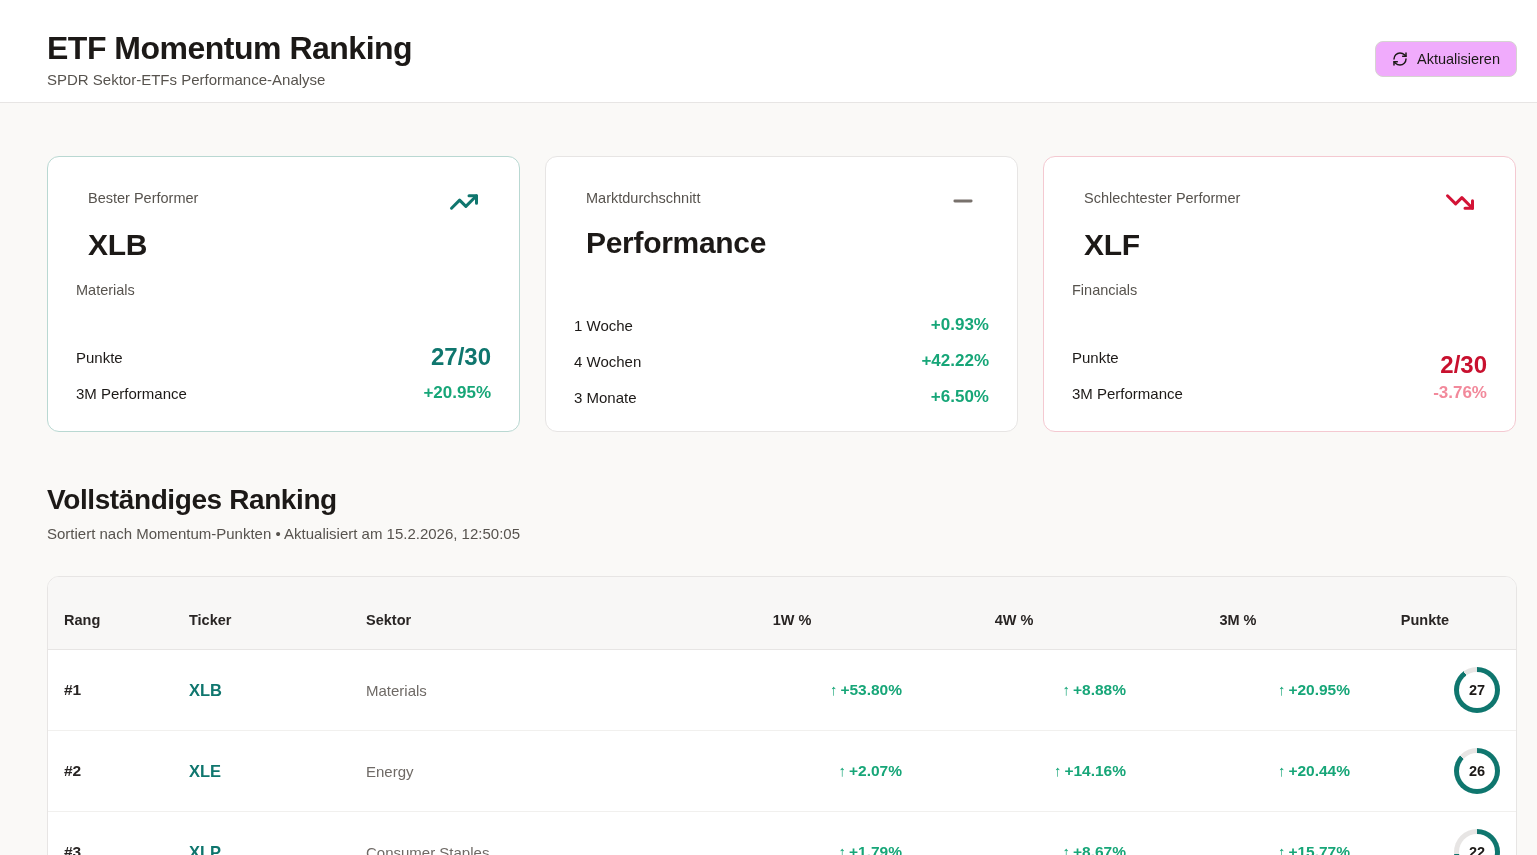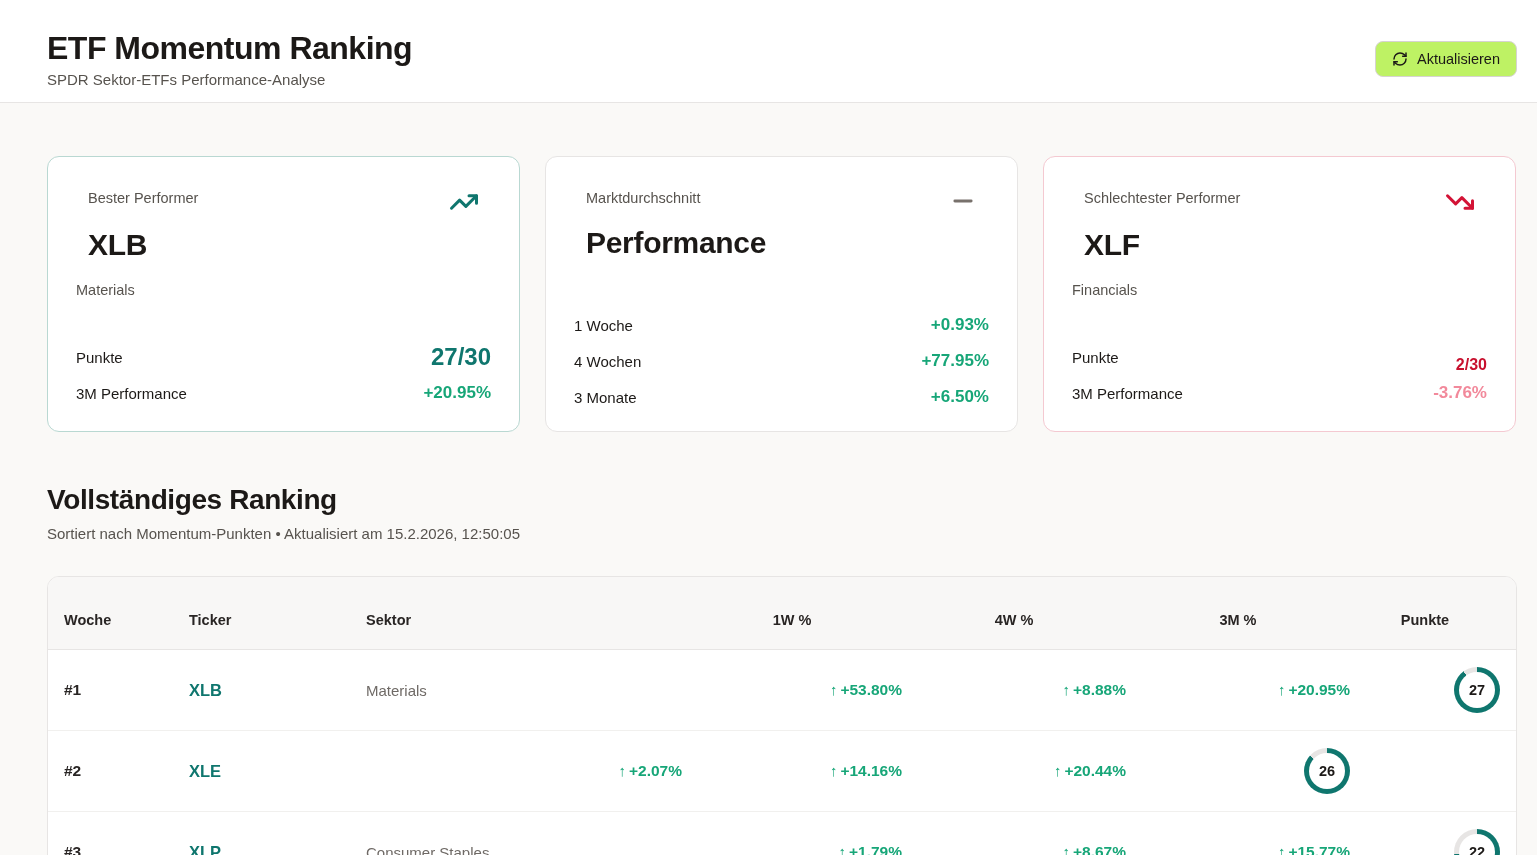--- a/index.html
+++ b/index.html
@@ -17,21 +17,21 @@
   }
   
   .topbar{
     background:#fff;border-bottom:1px solid var(--border-gray);
     height:103px;display:flex;align-items:center;justify-content:space-between;
     padding:16px 20px 0 47px;
   }
   .topbar h1{margin:0;font-size:32px;font-weight:700;letter-spacing:-0.5px;line-height:1.15;}
   .topbar .subtitle{font-size:15px;color:var(--text-gray);margin-top:5px;}
   .refresh-btn{
-    display:flex;align-items:flex-end;gap:9px;background:#bef264;
+    display:flex;align-items:flex-end;gap:9px;background:#f0abfc;
     border:1px solid #d6d3d1;border-radius:8px;padding:9px 16px;
     font-size:14.5px;color:var(--text-dark);cursor:pointer;
     font-family:"Liberation Sans", sans-serif;
   }
   .refresh-btn svg{display:block;}
   
   .content{padding:53px 20px 0 47px;}
   .cards{display:flex;gap:25px;}
   .card{
     background:#fff;border:1px solid var(--border-gray);border-radius:12px;
@@ -43,21 +43,21 @@
   .card-label{font-size:14.5px;color:var(--text-gray);padding-top:9px;}
   .card-icon{margin-top:6px;}
   .card-title{font-size:30px;font-weight:700;margin-top:7px;letter-spacing:-0.3px;}
   .card-sector{position:absolute;left:28px;top:125px;font-size:14.5px;color:var(--text-gray);}
   .card-stats{position:absolute;left:28px;right:28px;}
   .card.two-rows .card-stats{top:182px;}
   .card.three-rows .card-stats{top:150px;}
   .stat-row{height:36px;display:flex;align-items:center;justify-content:space-between;gap:41px;}
   .stat-label{font-size:15px;color:var(--text-dark);}
   .v-points-teal{font-size:24px;font-weight:700;color:var(--teal);}
-  .v-points-red{font-size:16px;font-weight:700;color:var(--red);margin-top:16px;}
+  .v-points-red{font-size:24px;font-weight:700;color:var(--red);margin-top:16px;}
   .v-green{font-size:17px;font-weight:700;color:var(--green);}
   .v-pink{font-size:17px;font-weight:700;color:var(--pink);}
   
   .section-head{margin-top:52px;}
   .section-head h2{margin:0;font-size:28px;font-weight:700;letter-spacing:-0.4px;}
   .section-head .sub{font-size:15px;color:var(--text-gray);margin-top:9px;}
   .table{
     margin-top:34px;background:#fff;border:1px solid var(--border-gray);
     border-radius:12px;overflow:hidden;
   }
@@ -140,21 +140,21 @@
             </svg></span>
         </div>
         <div class="card-title">Performance</div>
         <div class="card-stats">
           <div class="stat-row">
             <span class="stat-label">1 Woche</span>
             <span class="v-green">+0.93%</span>
           </div>
           <div class="stat-row">
             <span class="stat-label">4 Wochen</span>
-            <span class="v-green">+77.95%</span>
+            <span class="v-green">+42.22%</span>
           </div>
           <div class="stat-row">
             <span class="stat-label">3 Monate</span>
             <span class="v-green">+6.50%</span>
           </div>
         </div>
       </div>
       <div class="card worst two-rows">
         <div class="card-top">
           <div class="card-label">Schlechtester Performer</div>
@@ -178,21 +178,21 @@
       </div>
     </div>
 
   <div class="section-head">
     <h2>Vollständiges Ranking</h2>
     <div class="sub">Sortiert nach Momentum-Punkten • Aktualisiert am 15.2.2026, 12:50:05</div>
   </div>
 
   <div class="table">
     <div class="tgrid thead">
-      <div>Woche</div>
+      <div>Rang</div>
       <div>Ticker</div>
       <div>Sektor</div>
       <div class="th-num">1W %</div>
       <div class="th-num">4W %</div>
       <div class="th-num">3M %</div>
       <div class="th-num">Punkte</div>
     </div>
     <div id="table-body">
         <div class="tgrid trow">
           <div class="rank">#1</div>
@@ -203,20 +203,21 @@
           <div class="pct"><span class="arr">↑</span><span>+20.95%</span></div>
           <div class="points-cell">
             <div class="badge" style="background: conic-gradient(var(--teal) 90.00%, var(--track) 0);">
               <div class="badge-inner">27</div>
             </div>
           </div>
         </div>
         <div class="tgrid trow">
           <div class="rank">#2</div>
           <div class="ticker">XLE</div>
+          <div class="sector">Energy</div>
           <div class="pct"><span class="arr">↑</span><span>+2.07%</span></div>
           <div class="pct"><span class="arr">↑</span><span>+14.16%</span></div>
           <div class="pct"><span class="arr">↑</span><span>+20.44%</span></div>
           <div class="points-cell">
             <div class="badge" style="background: conic-gradient(var(--teal) 86.67%, var(--track) 0);">
               <div class="badge-inner">26</div>
             </div>
           </div>
         </div>
         <div class="tgrid trow">

